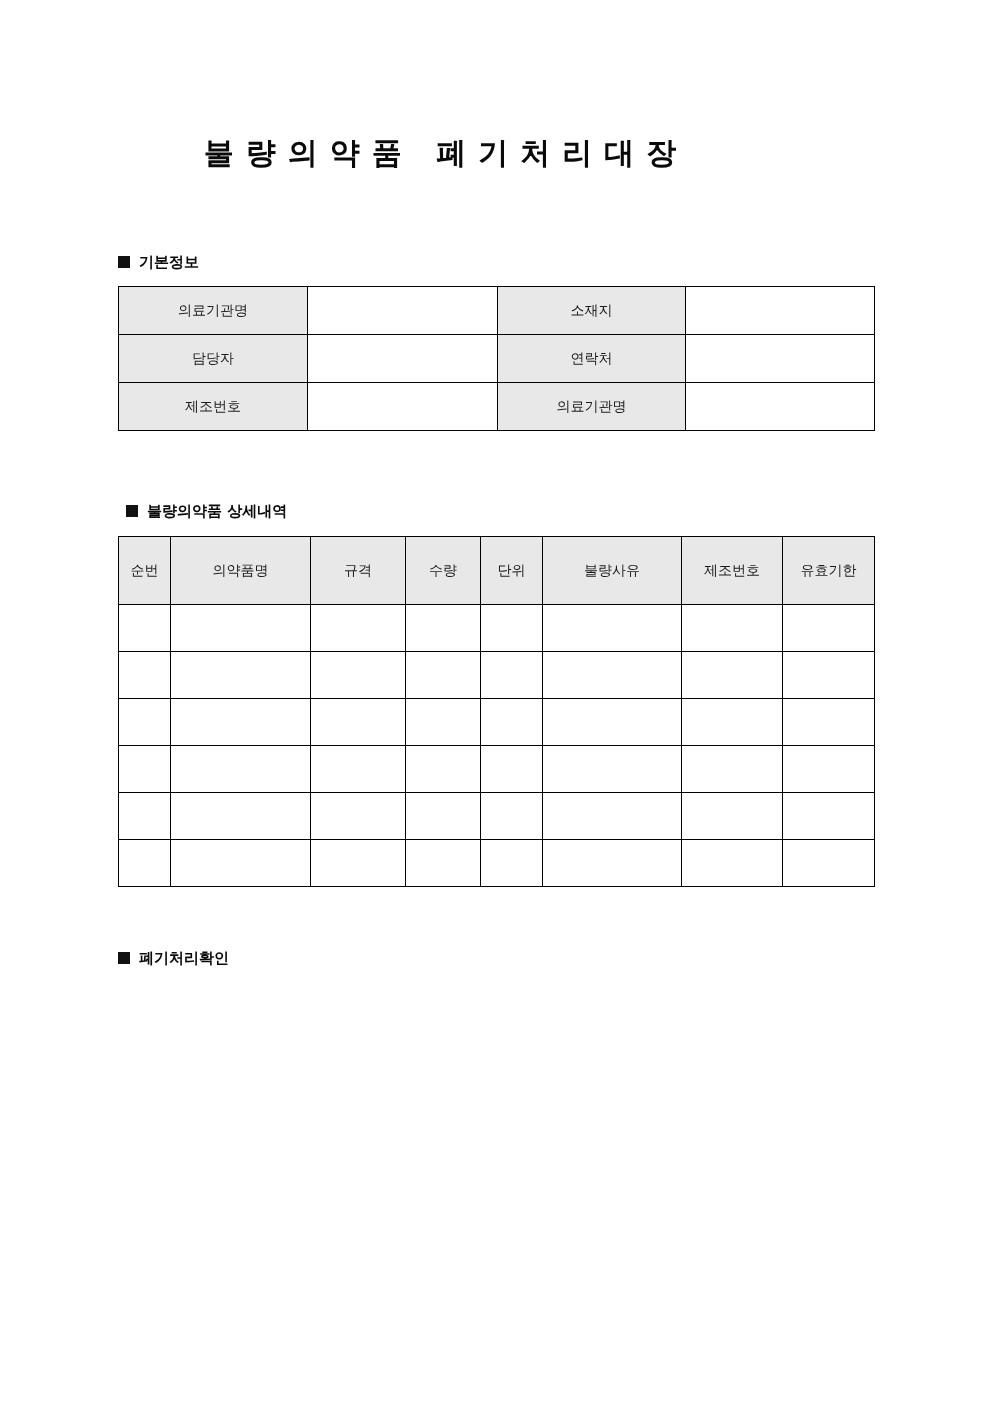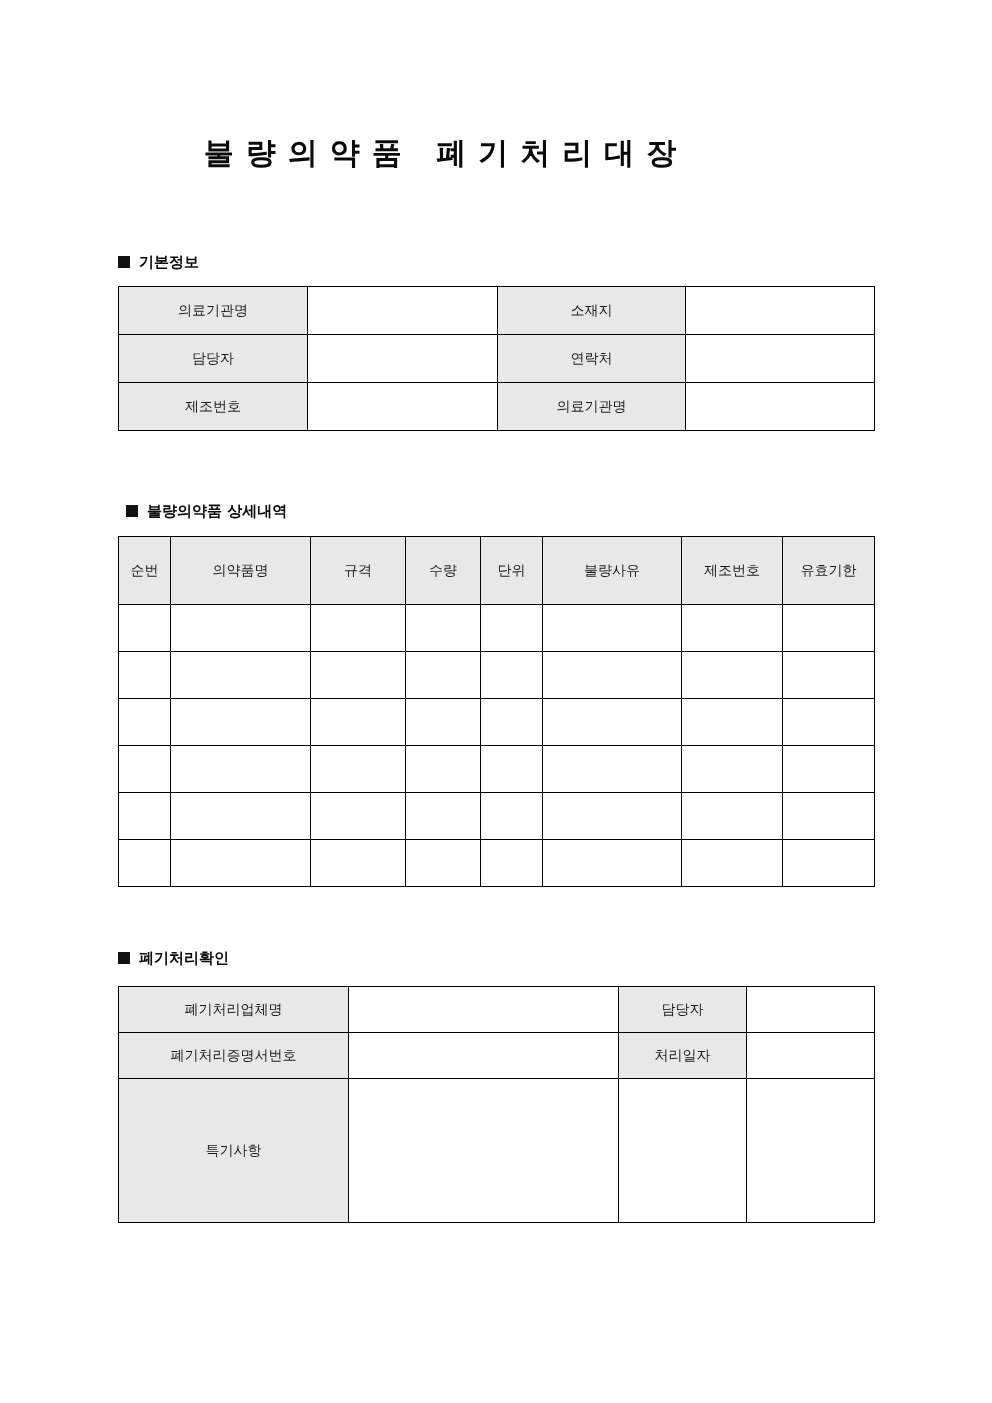--- a/index.html
+++ b/index.html
@@ -252,42 +252,14 @@
         <td class="data-cell"></td>
       </tr>
     </tbody>
   </table>
 
   <div class="section-header" id="sec-confirm">
     <span class="bullet"></span>
     <span>폐기처리확인</span>
   </div>
 
-  <table class="form-table" id="table-confirm">
-    <colgroup>
-      <col style="width:230px">
-      <col style="width:270px">
-      <col style="width:128px">
-      <col style="width:128px">
-    </colgroup>
-    <tbody>
-      <tr>
-        <td class="label row-short">폐기처리업체명</td>
-        <td class="blank row-short"></td>
-        <td class="label row-short">담당자</td>
-        <td class="blank row-short"></td>
-      </tr>
-      <tr>
-        <td class="label row-short">폐기처리증명서번호</td>
-        <td class="blank row-short"></td>
-        <td class="label row-short">처리일자</td>
-        <td class="blank row-short"></td>
-      </tr>
-      <tr>
-        <td class="label row-tall">특기사항</td>
-        <td class="blank row-tall"></td>
-        <td class="blank row-tall"></td>
-        <td class="blank row-tall"></td>
-      </tr>
-    </tbody>
-  </table>
 
 </div>
 
 </body></html>

